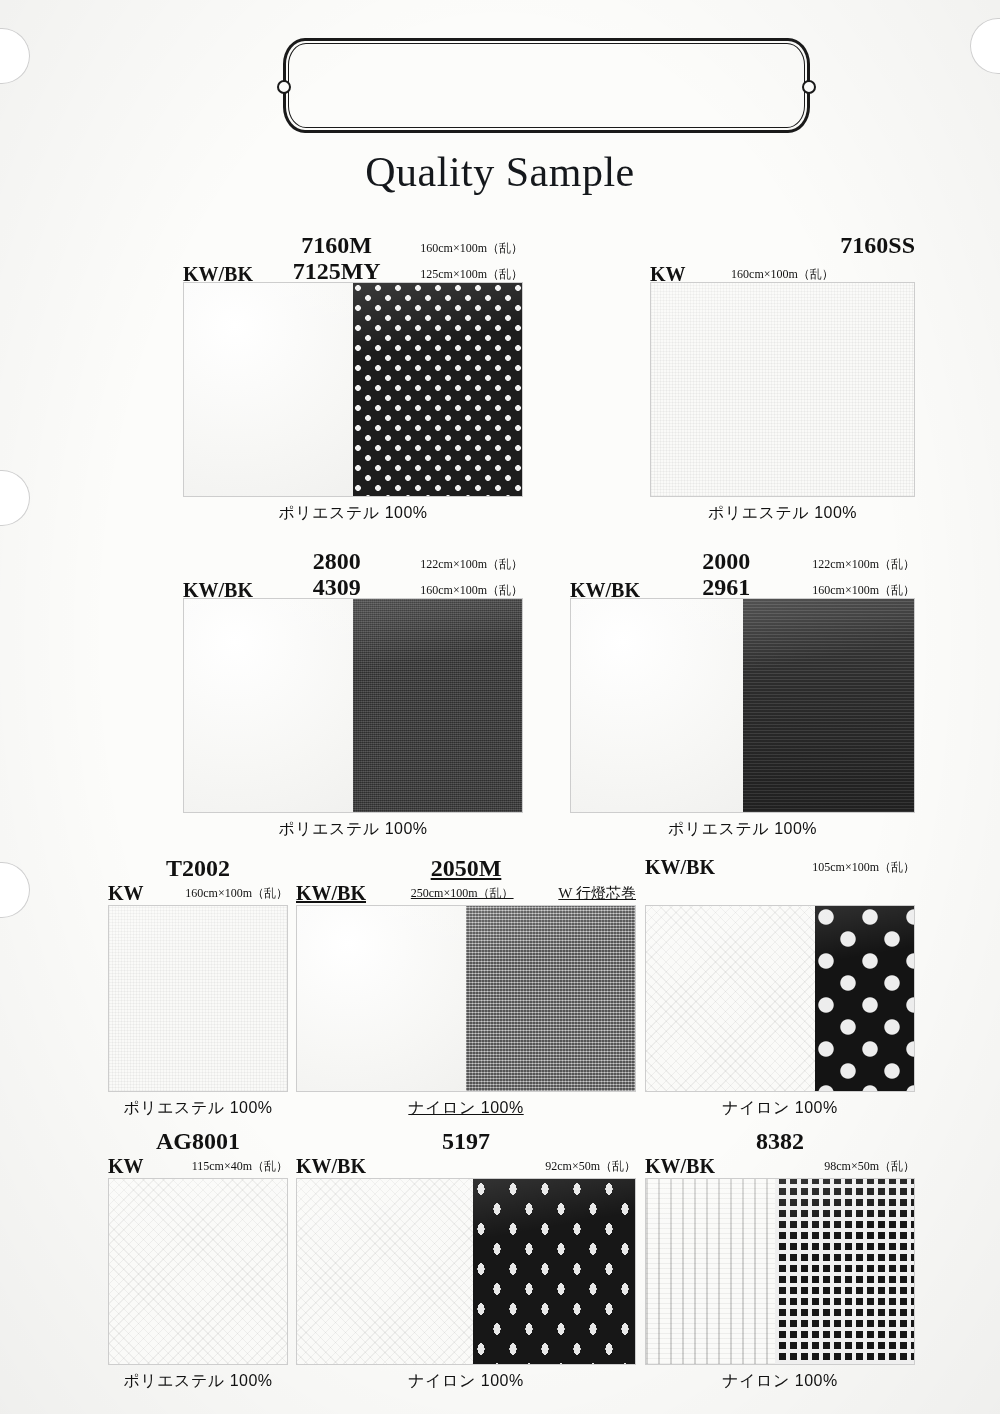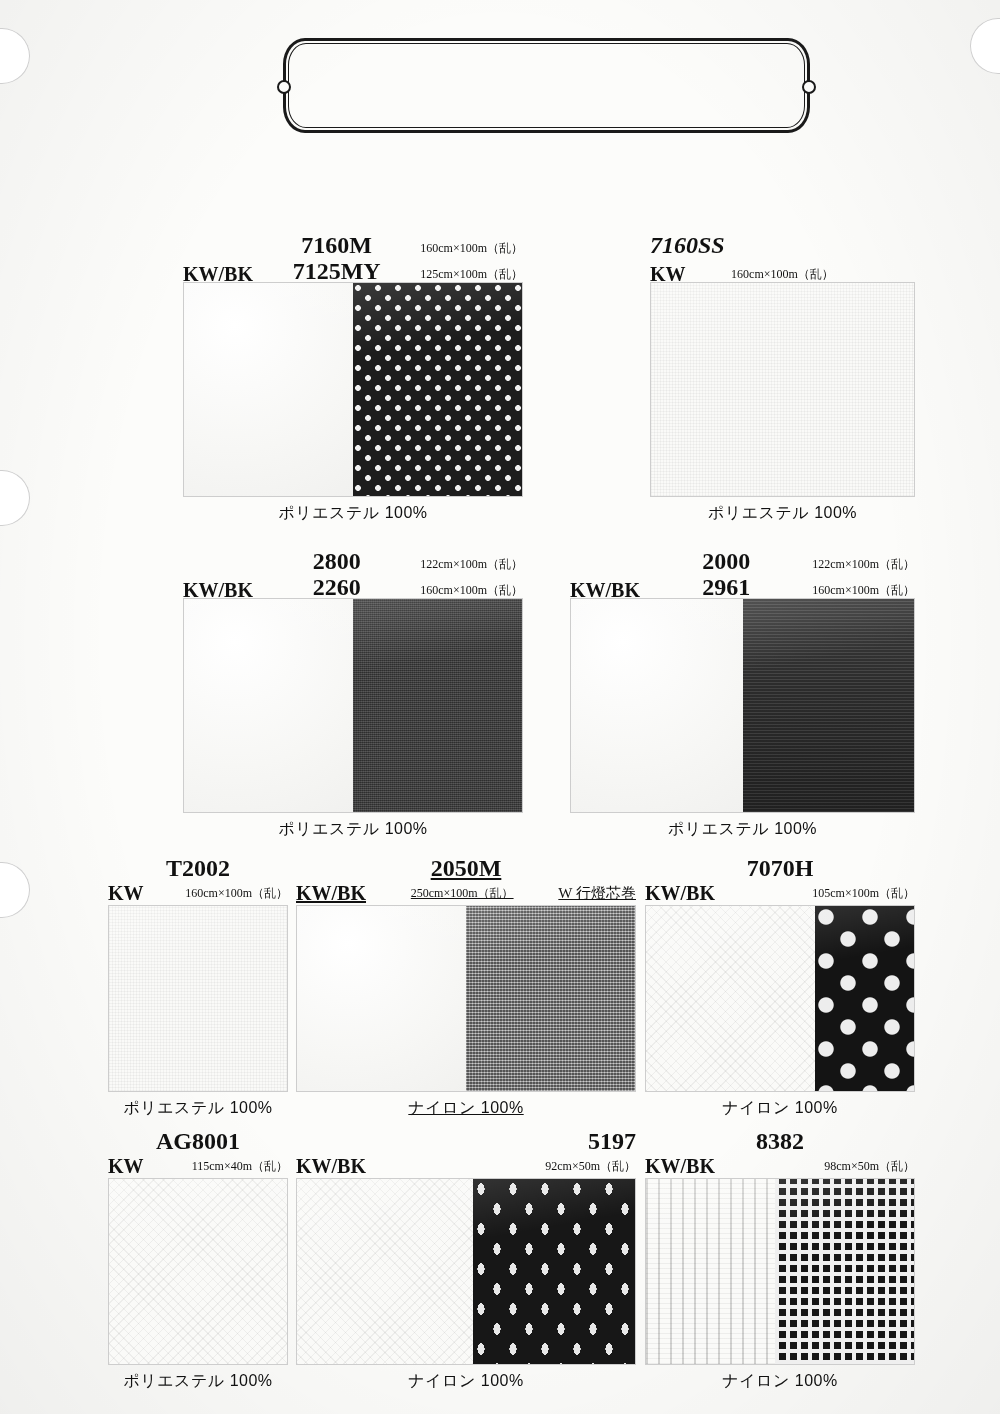--- a/index.html
+++ b/index.html
@@ -221,20 +221,21 @@
   <div class="punch p3"></div>
   <div class="punch r1"></div>
 
   <div class="title-plate">
     <div class="plate-outer"></div>
     <div class="plate-mid"></div>
     <div class="plate-nub nub-l"></div>
     <div class="plate-nub nub-r"></div>
   </div>
 
+  <div class="subtitle">Quality Sample</div>
 
   <div class="swatches">
 
     <div class="cell" style="left:183px;top:232px;width:340px;">
       <div class="hdr">
         <div class="hdr-row" style="height:26px;">
           <span class="kw" style="visibility:hidden;">KW/BK</span>
           <span class="code2">7160M</span>
           <span class="spec">160cm×100m（乱）</span>
         </div>
@@ -247,21 +248,21 @@
       <div class="swatch" style="height:213px;margin-top:4px;">
         <div class="half left tex-white" style="width:50%;"></div>
         <div class="half right tex-black-net" style="width:50%;"></div>
         <div class="sheen-overlay"></div>
       </div>
       <div class="fiber">ポリエステル 100%</div>
     </div>
 
     <div class="cell" style="left:650px;top:232px;width:265px;">
       <div class="hdr">
-        <div class="hdr-row" style="height:26px;justify-content:flex-start;font-style:italic;">
+        <div class="hdr-row" style="height:26px;justify-content:flex-end;">
           <span class="code2">7160SS</span>
         </div>
         <div class="hdr-row" style="height:26px;">
           <span class="kw">KW</span>
           <span class="spec">160cm×100m（乱）</span>
           <span class="kw" style="visibility:hidden;">KW</span>
         </div>
       </div>
       <div class="swatch" style="height:213px;margin-top:4px;">
         <div class="half left tex-white-fine" style="width:100%;"></div>
@@ -272,21 +273,21 @@
 
     <div class="cell" style="left:183px;top:548px;width:340px;">
       <div class="hdr">
         <div class="hdr-row" style="height:26px;">
           <span class="kw" style="visibility:hidden;">KW/BK</span>
           <span class="code2">2800</span>
           <span class="spec">122cm×100m（乱）</span>
         </div>
         <div class="hdr-row" style="height:26px;">
           <span class="kw">KW/BK</span>
-          <span class="code2">2260</span>
+          <span class="code2">4309</span>
           <span class="spec">160cm×100m（乱）</span>
         </div>
       </div>
       <div class="swatch" style="height:213px;margin-top:4px;">
         <div class="half left tex-white" style="width:50%;"></div>
         <div class="half right tex-black-flat" style="width:50%;"></div>
         <div class="sheen-overlay"></div>
       </div>
       <div class="fiber">ポリエステル 100%</div>
     </div>
@@ -343,23 +344,20 @@
       <div class="swatch" style="height:185px;margin-top:2px;">
         <div class="half left tex-white" style="width:50%;"></div>
         <div class="half right tex-grey-mesh" style="width:50%;"></div>
         <div class="sheen-overlay"></div>
       </div>
       <div class="fiber">ナイロン 100%</div>
     </div>
 
     <div class="cell" style="left:645px;top:855px;width:270px;">
       <div class="hdr" style="height:48px;">
-        <div class="hdr-row" style="height:26px;justify-content:center;">
-          <span class="code2">7070H</span>
-        </div>
         <div class="hdr-row" style="height:22px;">
           <span class="kw">KW/BK</span>
           <span class="spec">105cm×100m（乱）</span>
         </div>
       </div>
       <div class="swatch" style="height:185px;margin-top:2px;">
         <div class="half left tex-white-diamond" style="width:63%;"></div>
         <div class="half right tex-black-bighole" style="width:37%;"></div>
         <div class="sheen-overlay"></div>
       </div>
@@ -378,21 +376,21 @@
       </div>
       <div class="swatch" style="height:185px;margin-top:2px;">
         <div class="half left tex-white-diamond" style="width:100%;"></div>
         <div class="sheen-overlay"></div>
       </div>
       <div class="fiber">ポリエステル 100%</div>
     </div>
 
     <div class="cell" style="left:296px;top:1128px;width:340px;">
       <div class="hdr" style="height:48px;">
-        <div class="hdr-row" style="height:26px;justify-content:flex-end;">
+        <div class="hdr-row" style="height:26px;justify-content:center;">
           <span class="code2">5197</span>
         </div>
         <div class="hdr-row" style="height:22px;">
           <span class="kw">KW/BK</span>
           <span class="spec">92cm×50m（乱）</span>
         </div>
       </div>
       <div class="swatch" style="height:185px;margin-top:2px;">
         <div class="half left tex-white-diamond" style="width:52%;"></div>
         <div class="half right tex-black-diamond" style="width:48%;"></div>

